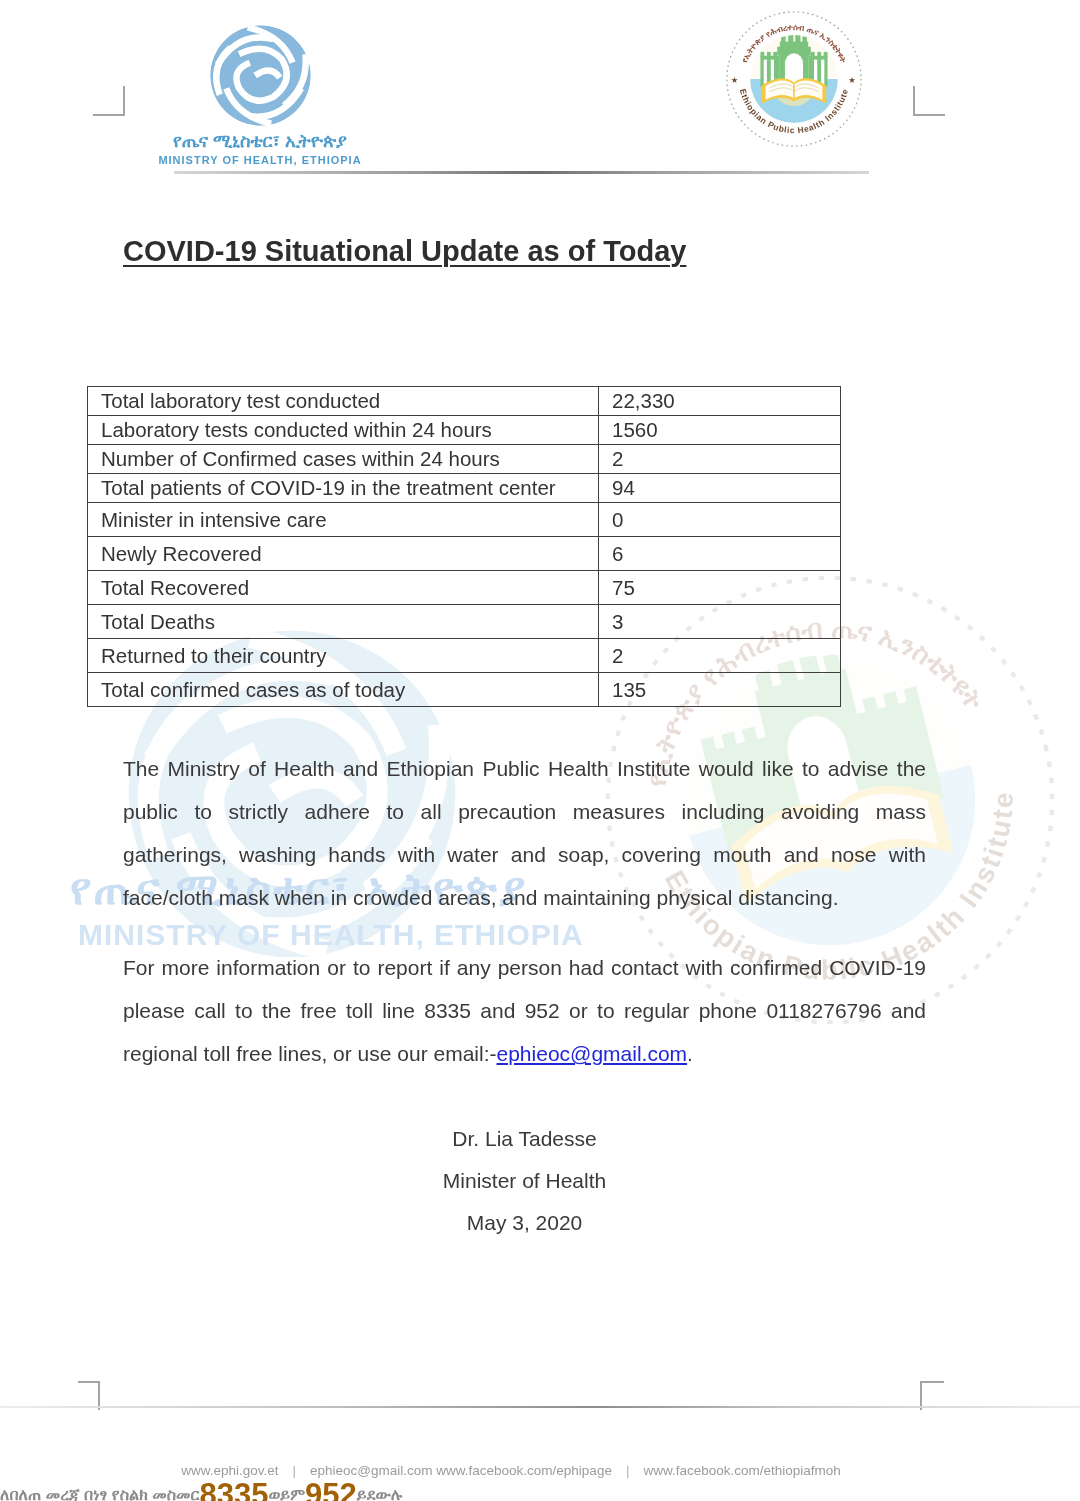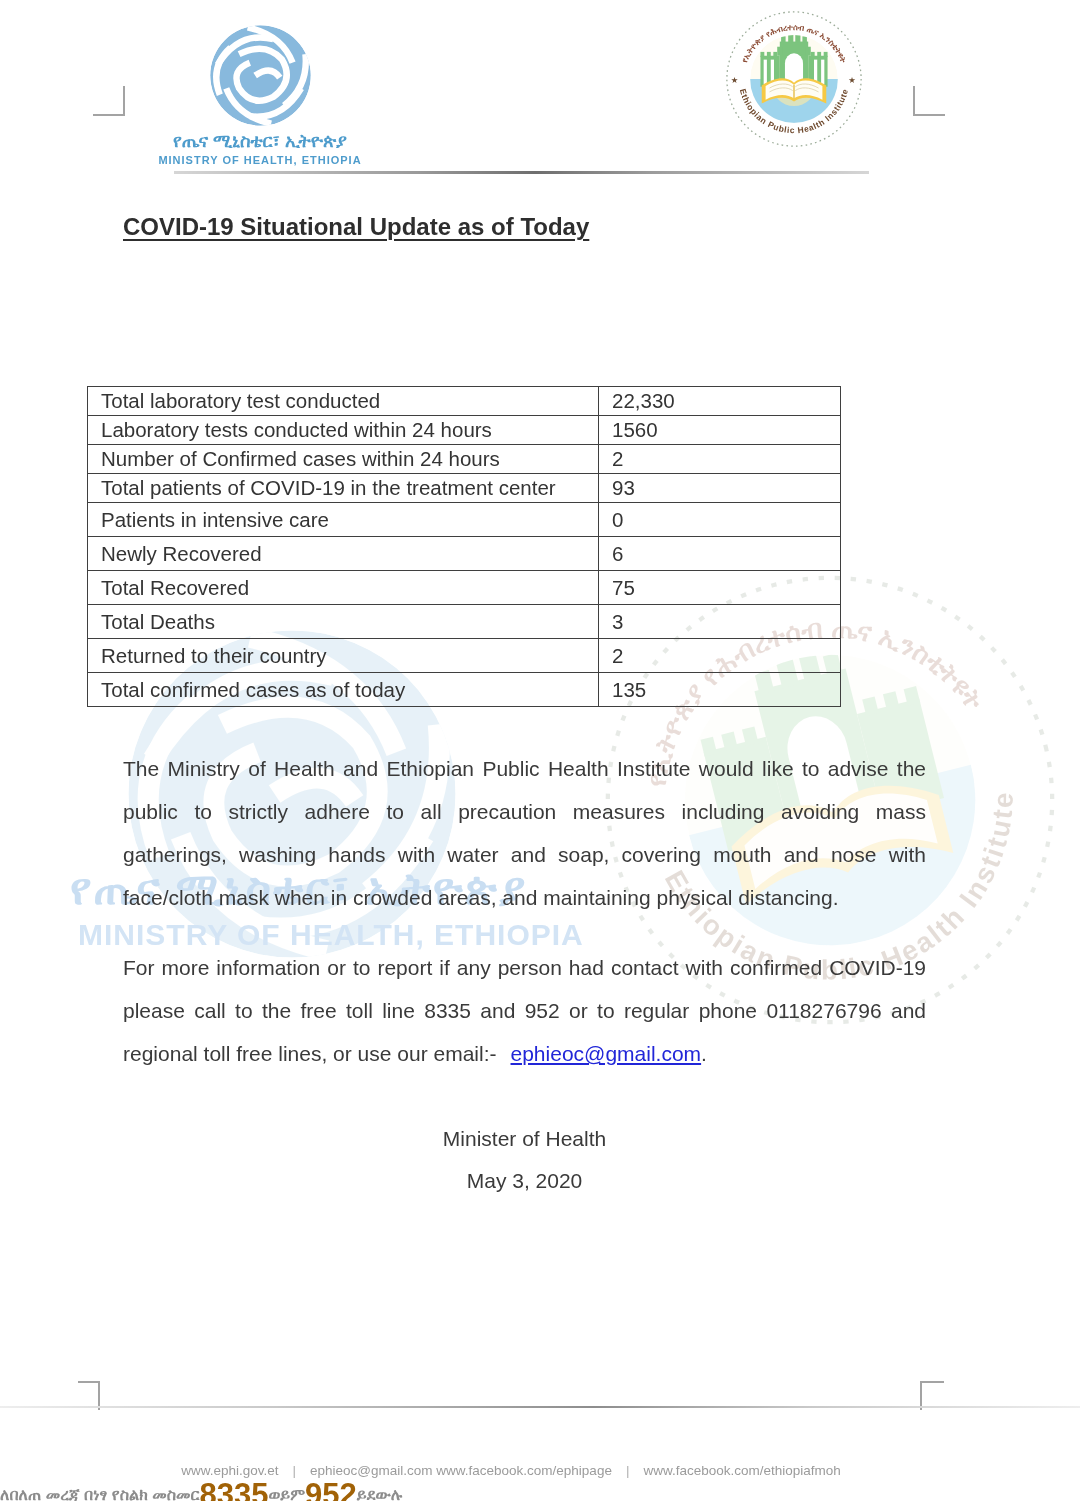--- a/index.html
+++ b/index.html
@@ -25,31 +25,31 @@
   
   .wm{position:absolute;z-index:0;pointer-events:none;}
   .wm-moh{left:118px;top:620px;width:348px;height:348px;opacity:.13;}
   .wm-moh svg{width:100%;height:100%;}
   .wm-ephi{left:595px;top:565px;width:470px;height:470px;opacity:.18;transform:rotate(-14deg);}
   .wm-ephi svg{width:100%;height:100%;}
   .wm-am{left:70px;top:864px;font-size:44px;font-weight:bold;color:#c9def2;letter-spacing:2px;white-space:nowrap;}
   .wm-en{left:78px;top:918px;font-size:30px;font-weight:bold;color:#d3e4f5;letter-spacing:1px;white-space:nowrap;}
   
   .z{position:absolute;z-index:2;}
-  .title{left:123px;top:213px;font-size:24px;font-weight:bold;color:#2e2e2e;
+  .title{left:123px;top:235px;font-size:29px;font-weight:bold;color:#2e2e2e;
     text-decoration:underline;text-decoration-thickness:2px;text-underline-offset:4px;white-space:nowrap;text-align:center;}
   .stats{left:87px;top:351px;width:753px;}
   .stats table{border-collapse:collapse;width:753px;table-layout:fixed;background:transparent;margin-top:35px;}
   .stats td{border:1.5px solid #3f3f3f;font-size:20.5px;color:#343434;
     padding:1px 4px 1px 13px;vertical-align:middle;white-space:nowrap;overflow:hidden;line-height:1.15;}
   .stats col.c1{width:511px;} .stats col.c2{width:242px;}
   .stats tr.h1 td{height:26px;} .stats tr.h2 td{height:31px;}
   .para{left:123px;width:803px;font-size:21px;line-height:43px;text-align:justify;color:#3a3a3a;}
   .p1{top:747px;} .p2{top:946px;}
-  .email{color:#2126d8;text-decoration:underline;cursor:pointer;margin-left:14px;}
+  .email{color:#2126d8;text-decoration:underline;cursor:pointer;}
   .sig{left:123px;top:1118px;width:803px;text-align:center;font-size:21px;line-height:42px;color:#3a3a3a;}
   
   .ftr-line{position:absolute;left:0;top:1406px;width:1080px;height:2px;
     background:linear-gradient(90deg,#eeeeee,#c9c9c9 25%,#8d8d8d 55%,#c9c9c9 75%,#eeeeee);}
   .hotline{left:0;top:1479px;width:1022px;display:flex;justify-content:flex-start;align-items:center;}
   .hot-am{font-size:16px;color:#8c8c8c;font-weight:bold;white-space:nowrap;}
   .hot-num{font-size:31px;color:#a16207;font-weight:bold;line-height:1;white-space:nowrap;}
   .links{left:0;top:1463px;width:1022px;text-align:center;font-size:13.5px;color:#9b9b9b;white-space:nowrap;}
   .links .sep{margin:0 14px;color:#b0b0b0;}
   .links span{cursor:pointer;}
@@ -218,24 +218,24 @@
         <tr class="h1">
           <td>Laboratory tests conducted within 24 hours</td>
           <td>1560</td>
         </tr>
         <tr class="h1">
           <td>Number of Confirmed cases within 24 hours</td>
           <td>2</td>
         </tr>
         <tr class="h1">
           <td>Total patients of COVID-19 in the treatment center</td>
-          <td>93</td>
-        </tr>
-        <tr class="h2">
-          <td>Patients in intensive care</td>
+          <td>94</td>
+        </tr>
+        <tr class="h2">
+          <td>Minister in intensive care</td>
           <td>0</td>
         </tr>
         <tr class="h2">
           <td>Newly Recovered</td>
           <td>6</td>
         </tr>
         <tr class="h2">
           <td>Total Recovered</td>
           <td>75</td>
         </tr>
@@ -253,20 +253,21 @@
         </tr>
       </tbody>
     </table>
   </div>
 
   <div class="z para p1">The Ministry of Health and Ethiopian Public Health Institute would like to advise the public to strictly adhere to all precaution measures including avoiding mass gatherings, washing hands with water and soap, covering mouth and nose with face/cloth mask when in crowded areas, and maintaining physical distancing.</div>
 
   <div class="z para p2"><span>For more information or to report if any person had contact with confirmed COVID-19 please call to the free toll line 8335 and 952 or to regular phone 0118276796 and regional toll free lines, or use our email:-</span><span class="email">ephieoc@gmail.com</span><span>.</span></div>
 
   <div class="z sig">
+    <div>Dr. Lia Tadesse</div>
     <div>Minister of Health</div>
     <div>May 3, 2020</div>
   </div>
 
   <div class="ftr-line"></div>
 
   <div class="z hotline">
     <span class="hot-am">ለበለጠ መረጃ በነፃ የስልክ መስመር</span>
     <span class="hot-num">8335</span>
     <span class="hot-am">ወይም</span>

